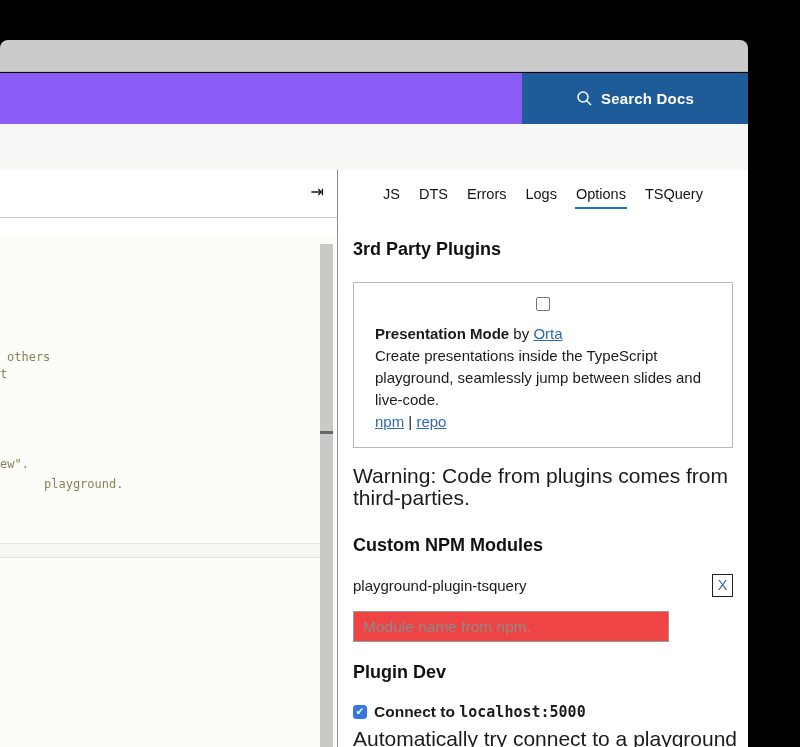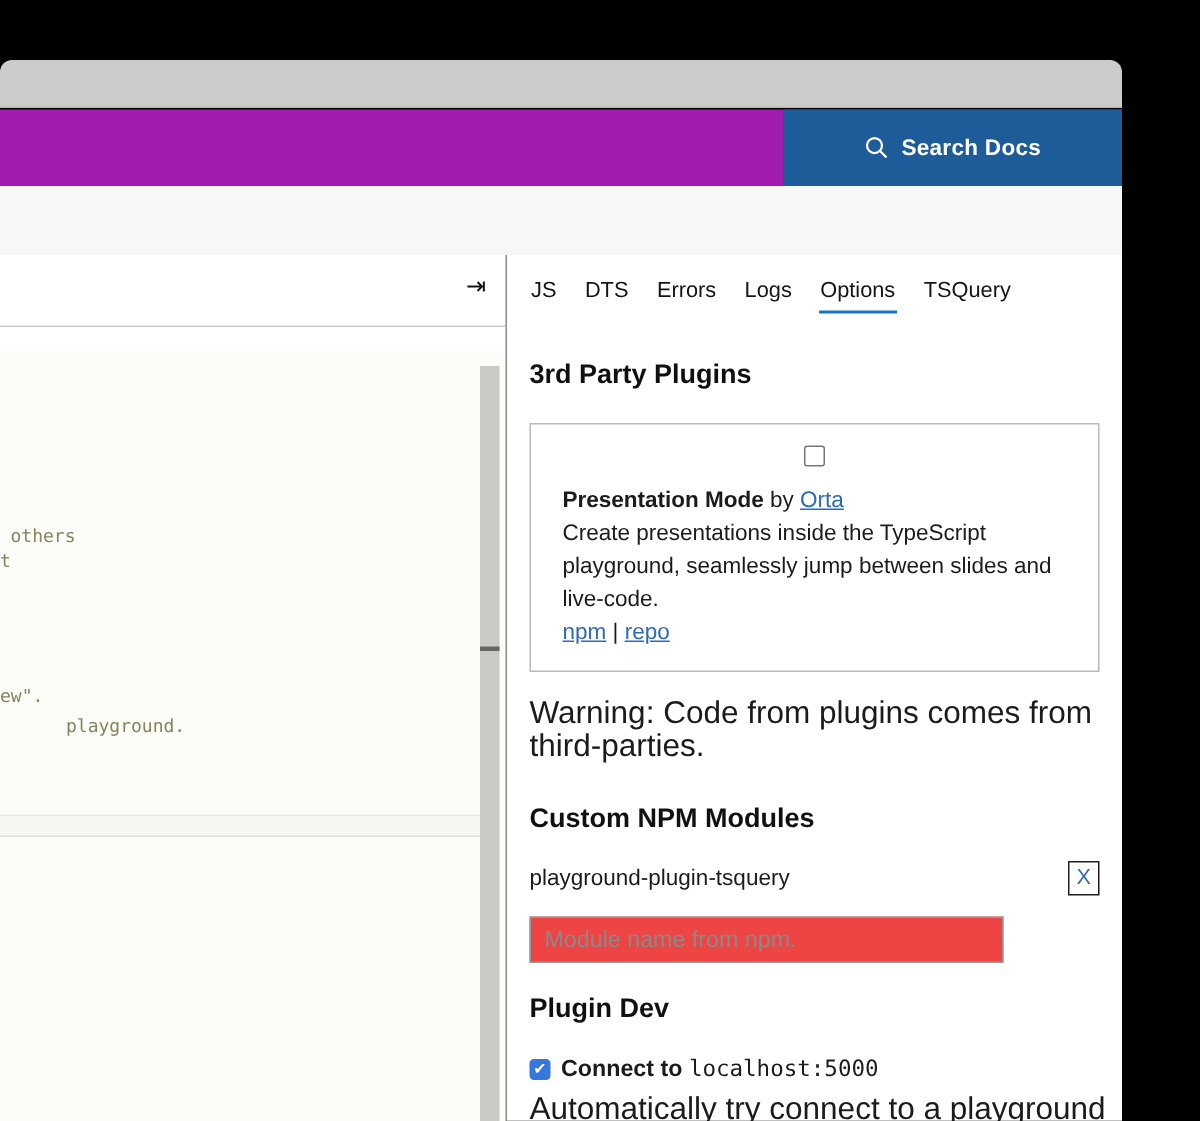--- a/index.html
+++ b/index.html
@@ -1,57 +1,57 @@
 <!DOCTYPE html>
 <html><head>
 <meta charset="utf-8">
 <style>
   * { margin:0; padding:0; box-sizing:border-box; }
   html,body { width:800px; height:747px; background:#000; font-family:"Liberation Sans", sans-serif; overflow:hidden; }
   .stage { position:absolute; left:0; top:0; width:800px; height:747px; }
 
   
   .titlebar { position:absolute; left:0; top:40px; width:748px; height:32px; background:#cbcbcb; border-radius:8px 8px 0 0; border-bottom:1px solid #b3b3b3; }
-  .nav { position:absolute; left:0; top:73px; width:748px; height:51px; background:#a21caf; }
+  .nav { position:absolute; left:0; top:73px; width:748px; height:51px; background:#8b5cf6; }
   .search-docs { position:absolute; right:0; top:0; width:226px; height:51px; background:#1e5c99; display:flex; align-items:center; justify-content:center; gap:8px; color:#fff; cursor:pointer; }
   .search-docs span { font-size:15px; font-weight:bold; letter-spacing:.2px; }
   .substrip { position:absolute; left:0; top:124px; width:748px; height:46px; background:#f7f7f5; }
   .content { position:absolute; left:0; top:170px; width:748px; height:577px; background:#fff; }
 
   
   .editor-pane { position:absolute; left:0; top:0; width:337px; height:577px; background:#fff; }
   .editor-toolbar { position:absolute; left:0; top:0; width:337px; height:48px; background:#fff; border-bottom:1px solid #c9c9c9; }
   .dock-icon { position:absolute; right:13px; top:14px; font-size:16px; line-height:16px; color:#111; cursor:pointer; }
   .editor-surface { position:absolute; left:0; top:64px; width:337px; height:529px; background:#fcfcf8; }
   .code-line { position:absolute; font-family:"DejaVu Sans Mono", monospace; font-size:12px; line-height:14px; color:#85845c; white-space:pre; }
   .current-line { position:absolute; left:0; top:309px; width:320px; height:15px; background:#f6f6f2; border-top:1px solid #e8e8e4; border-bottom:1px solid #e0e0dc; }
   .scrollbar { position:absolute; left:320px; top:10px; width:13px; height:519px; background:#c9c9c6; cursor:pointer; }
   .scroll-mark { position:absolute; left:0; top:187px; width:13px; height:3px; background:#666; }
   .pane-divider { position:absolute; left:337px; top:0; width:1px; height:577px; background:#8c8c8c; }
 
   
   .panel { position:absolute; left:338px; top:0; width:410px; height:577px; background:#fff; padding:0 15px; color:#1b1b1b; }
-  .tabs { display:flex; gap:17px; margin-top:14px; font-size:14.5px; }
+  .tabs { display:flex; justify-content:center; gap:17px; margin-top:14px; font-size:14.5px; }
   .tab { padding:2px 1px 5px; border-bottom:2px solid transparent; cursor:pointer; color:#141414; }
   .tab.selected { border-bottom:2px solid #1877c2; }
   h3.sec { font-size:18px; font-weight:bold; color:#101010; }
   .h-3rd { margin-top:30px; }
   .card { margin-top:22px; border:1px solid #b9b9b9; padding:14px 12px; display:flex; align-items:center; gap:12px;flex-direction:column; }
   .card-text { font-size:15px; line-height:22px; width:336px; }
   .plugin-title { font-weight:bold; }
   a.lnk { color:#2e6bb2; text-decoration:underline; cursor:pointer; }
   .warning { margin-top:17px; font-size:21px; line-height:22px; width:394px; }
   .h-npm { margin-top:26px; }
   .module-row { margin-top:18px; display:flex; justify-content:space-between; align-items:center; font-size:15px; }
   .remove-btn { width:21px; height:23px; border:1px solid #1f1f1f; background:#fff; color:#3a6cb2; font-size:14.5px; line-height:21px; text-align:center; cursor:pointer; font-family:"Liberation Sans", sans-serif; }
   .npm-input { margin-top:14px; width:316px; height:31px; border:1px solid #999; font-size:15.5px; padding:0 9px; color:#333; background:#ef4444; font-family:"Liberation Sans", sans-serif; display:block; }
   .npm-input::placeholder { color:#8a8a8a; opacity:1; }
   .h-dev { margin-top:20px; }
   .connect-row { margin-top:20px; display:flex; align-items:center; gap:7px; font-size:15.5px; font-weight:bold; }
-  .mono { font-family:"DejaVu Sans Mono", monospace; font-size:15px; font-weight:normal;text-align:right; }
+  .mono { font-family:"DejaVu Sans Mono", monospace; font-size:15px; font-weight:bold;text-align:right; }
   .dev-para { margin-top:6px; font-size:21px; line-height:23px; width:398px; }
 
   
   .cbx { appearance:none; -webkit-appearance:none; width:14px; height:14px; border:1px solid #767676; border-radius:2px; background:#fff; cursor:pointer; flex:0 0 auto; position:relative; margin:0; }
   .cbx[checked] { background:#3577dd; border-color:#3577dd; border-radius:3px; }
   .cbx[checked]::after { content:"\2714"; position:absolute; left:1.5px; top:-1px; color:#fff; font-size:10.5px; }
 </style>
 </head>
 <body>
 

